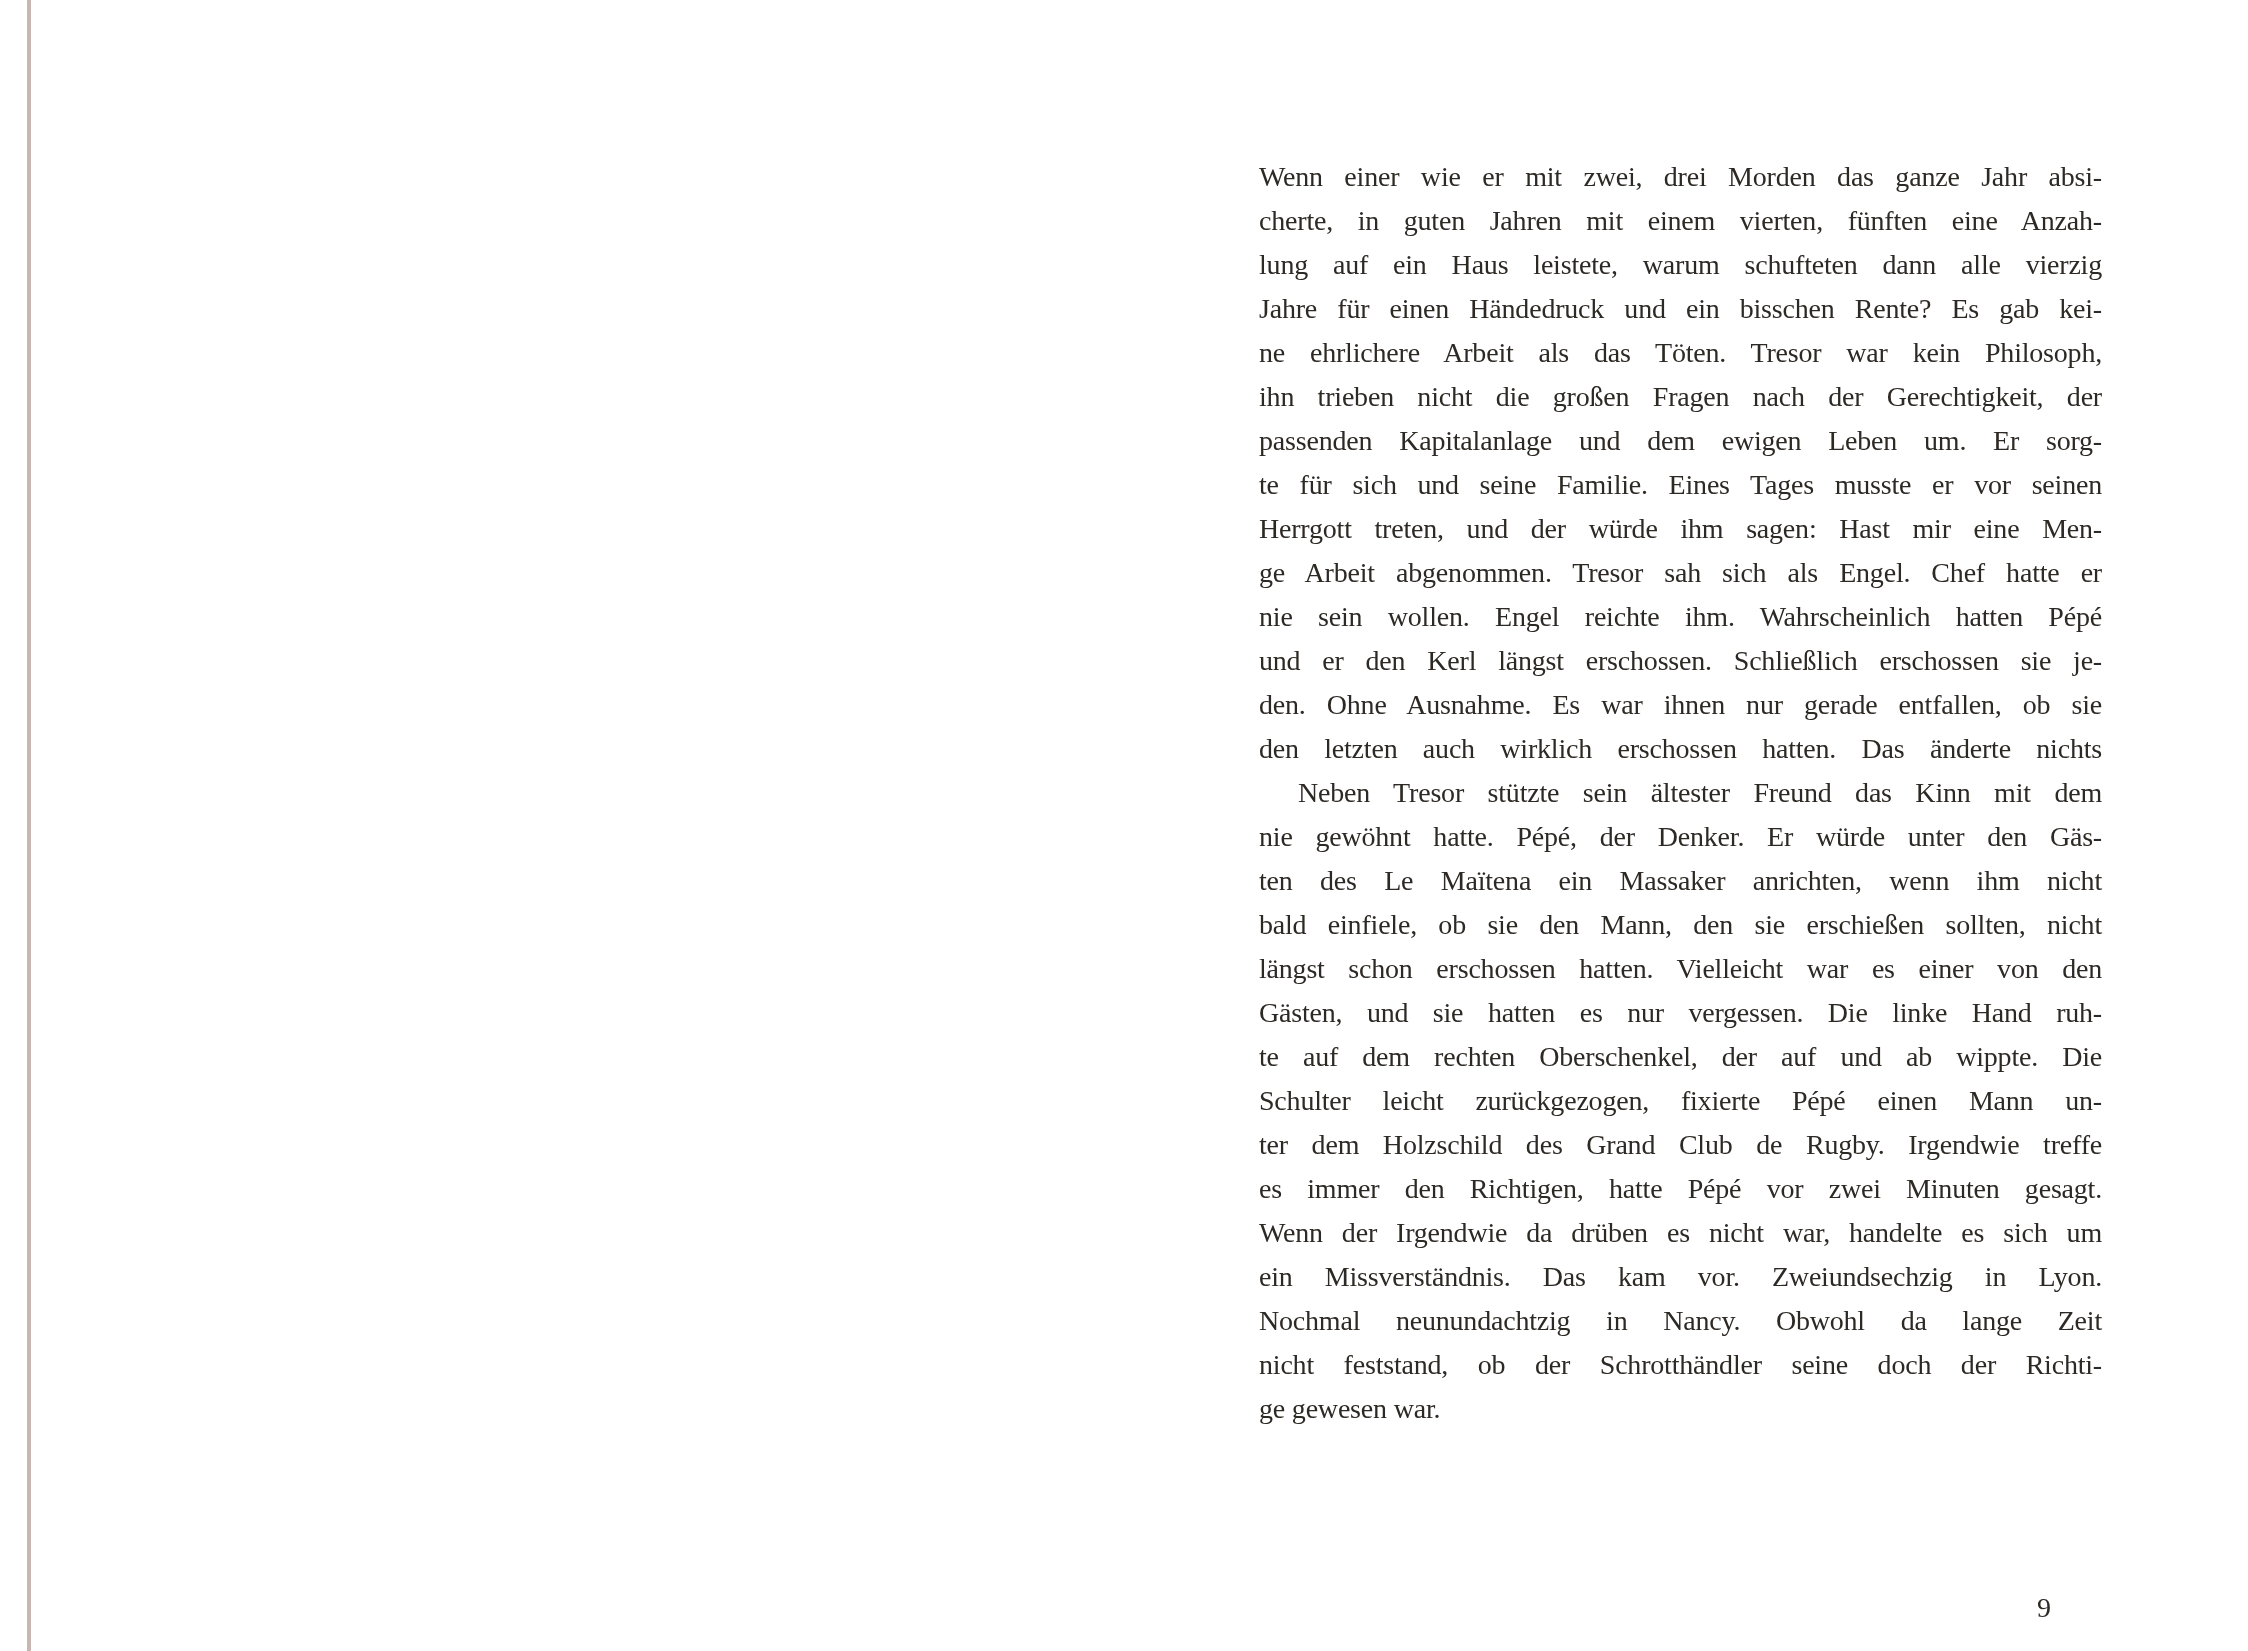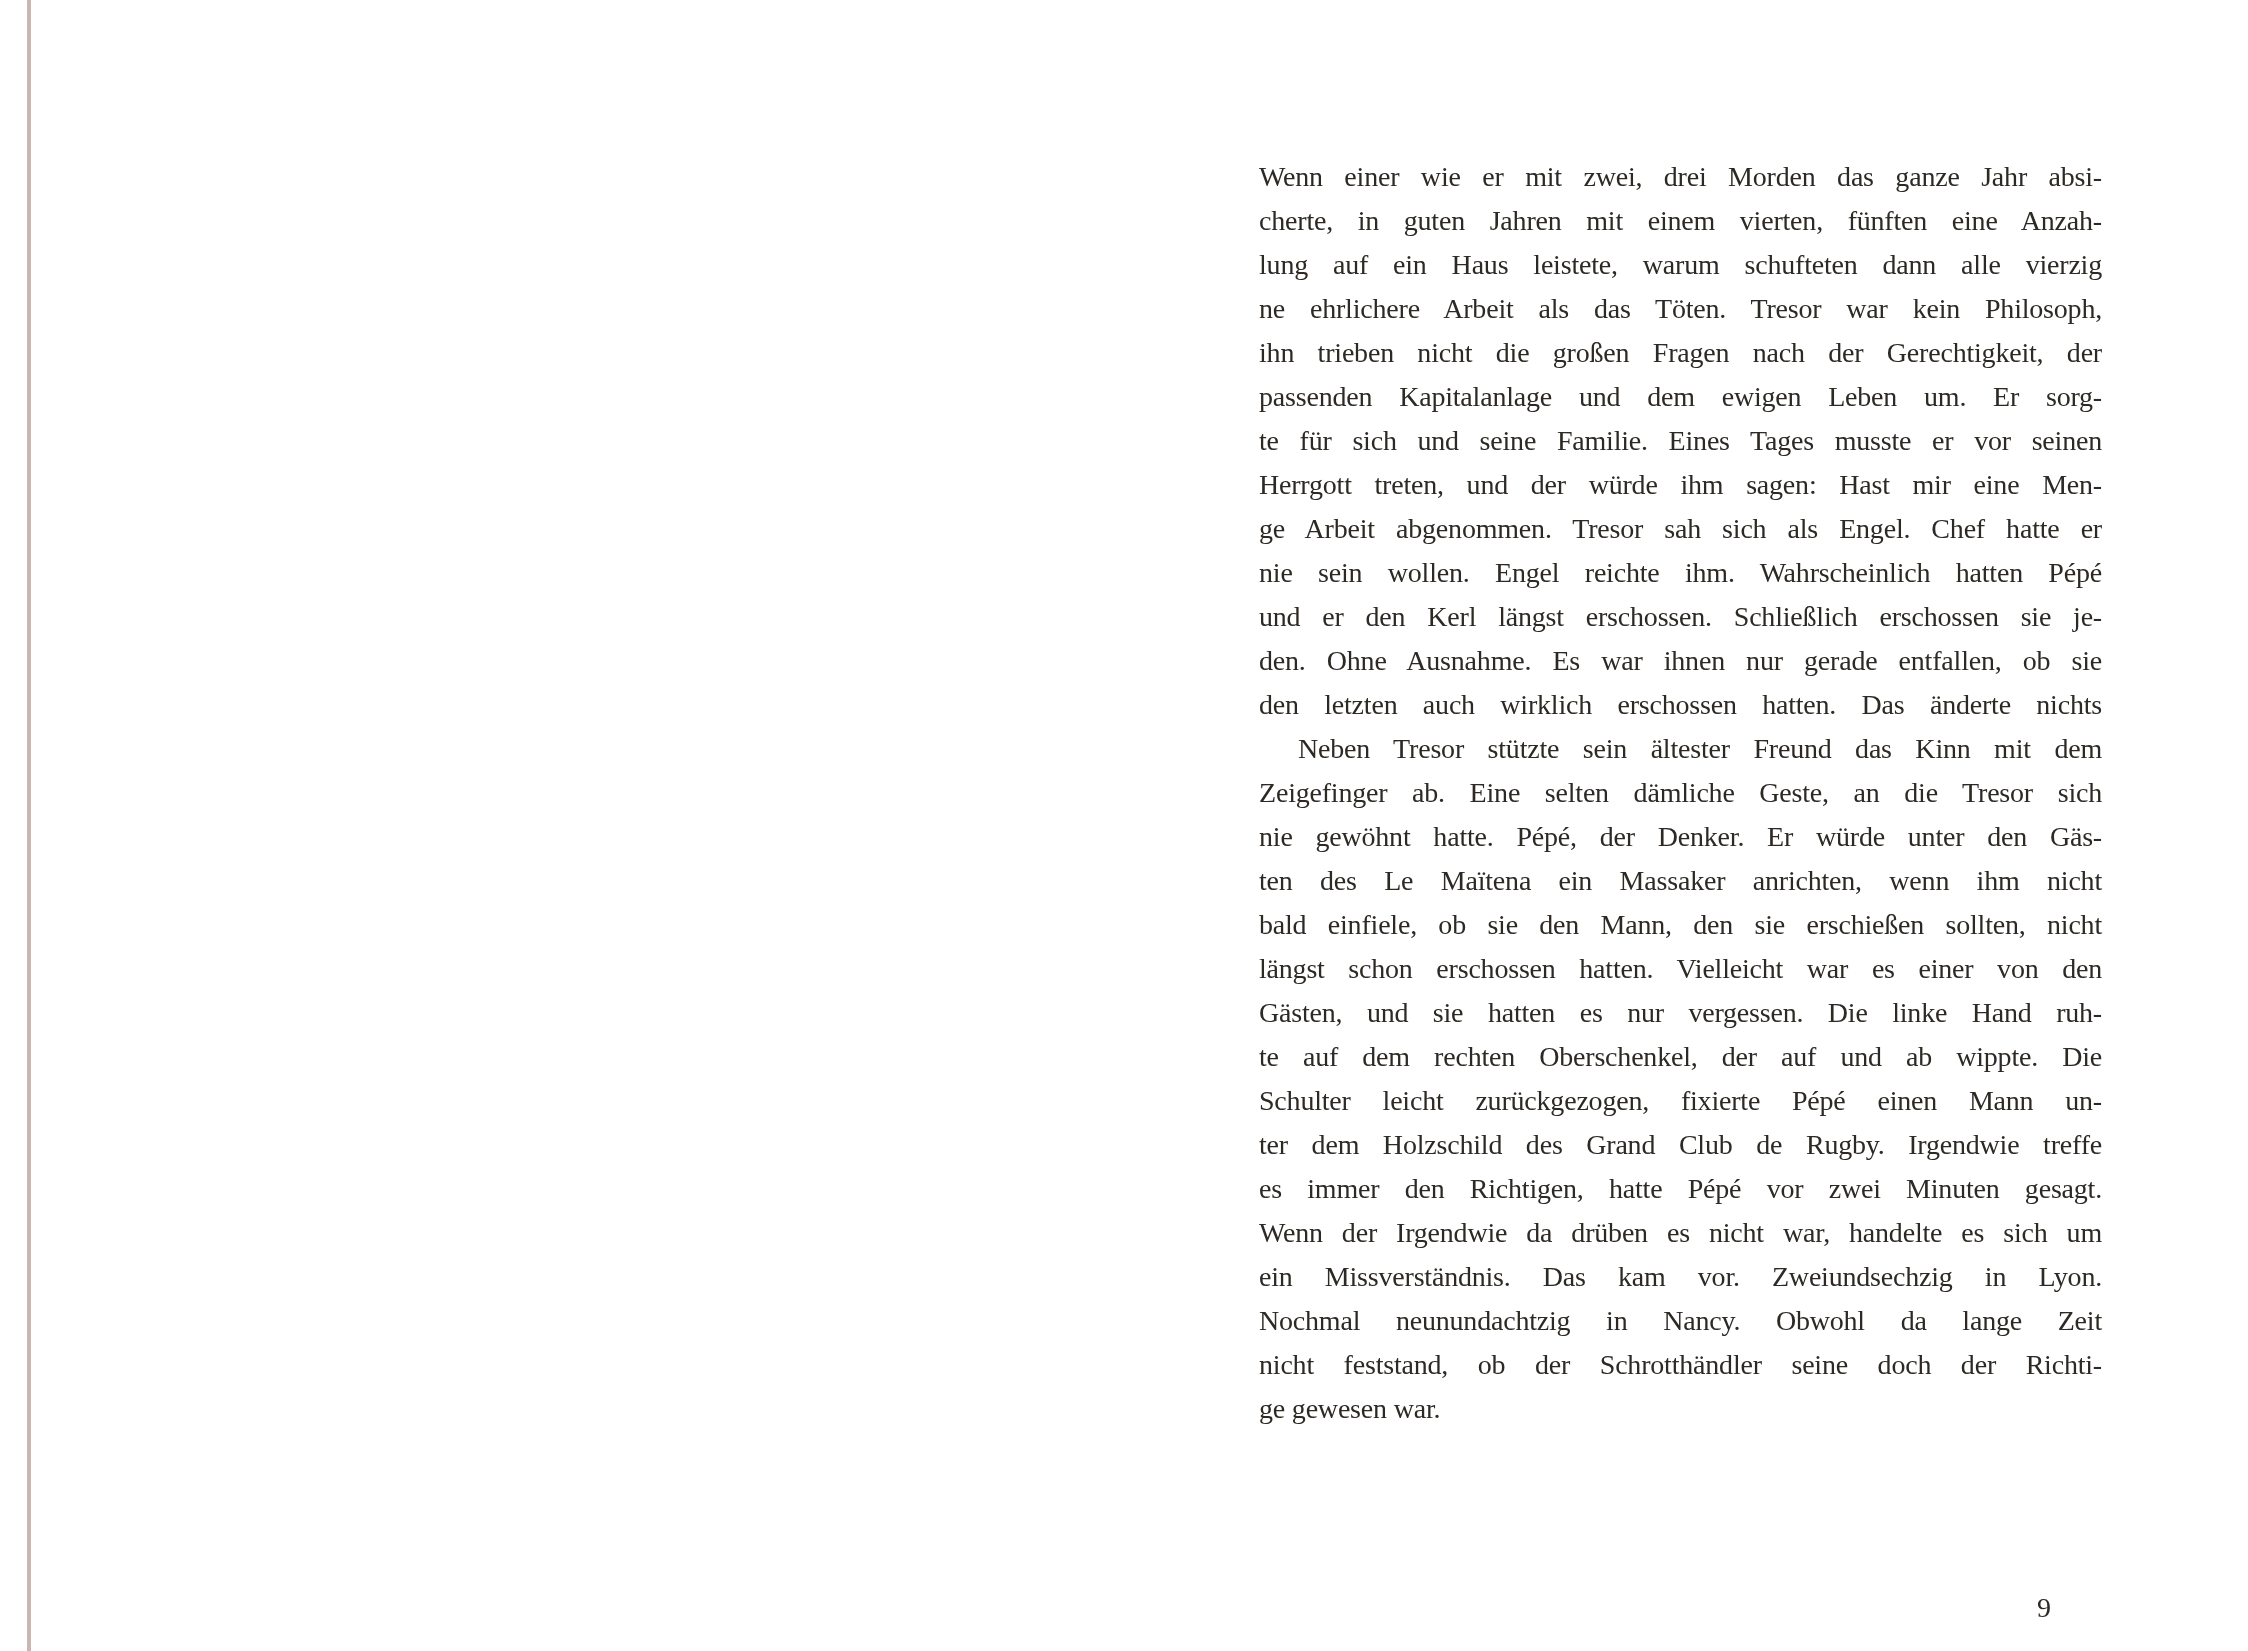--- a/index.html
+++ b/index.html
@@ -52,32 +52,32 @@
 </style>
 </head>
 <body>
 
 <div class="book-edge"></div>
 
 <div class="text-block">
     <div class="line">Wenn einer wie er mit zwei, drei Morden das ganze Jahr absi-</div>
     <div class="line">cherte, in guten Jahren mit einem vierten, fünften eine Anzah-</div>
     <div class="line">lung auf ein Haus leistete, warum schufteten dann alle vierzig</div>
+    <div class="line">Jahre für einen Händedruck und ein bisschen Rente? Es gab kei-</div>
     <div class="line">ne ehrlichere Arbeit als das Töten. Tresor war kein Philosoph,</div>
     <div class="line">ihn trieben nicht die großen Fragen nach der Gerechtigkeit, der</div>
     <div class="line">passenden Kapitalanlage und dem ewigen Leben um. Er sorg-</div>
     <div class="line">te für sich und seine Familie. Eines Tages musste er vor seinen</div>
     <div class="line">Herrgott treten, und der würde ihm sagen: Hast mir eine Men-</div>
     <div class="line">ge Arbeit abgenommen. Tresor sah sich als Engel. Chef hatte er</div>
     <div class="line">nie sein wollen. Engel reichte ihm. Wahrscheinlich hatten Pépé</div>
     <div class="line">und er den Kerl längst erschossen. Schließlich erschossen sie je-</div>
     <div class="line">den. Ohne Ausnahme. Es war ihnen nur gerade entfallen, ob sie</div>
     <div class="line">den letzten auch wirklich erschossen hatten. Das änderte nichts</div>
     <div class="line indent">Neben Tresor stützte sein ältester Freund das Kinn mit dem</div>
-    <div class="line">Zeigefinger ab. Eine selten dämliche Geste, an die Tresor sich</div>
     <div class="line">nie gewöhnt hatte. Pépé, der Denker. Er würde unter den Gäs-</div>
     <div class="line">ten des Le Maïtena ein Massaker anrichten, wenn ihm nicht</div>
     <div class="line">bald einfiele, ob sie den Mann, den sie erschießen sollten, nicht</div>
     <div class="line">längst schon erschossen hatten. Vielleicht war es einer von den</div>
     <div class="line">Gästen, und sie hatten es nur vergessen. Die linke Hand ruh-</div>
     <div class="line">te auf dem rechten Oberschenkel, der auf und ab wippte. Die</div>
     <div class="line">Schulter leicht zurückgezogen, fixierte Pépé einen Mann un-</div>
     <div class="line">ter dem Holzschild des Grand Club de Rugby. Irgendwie treffe</div>
     <div class="line">es immer den Richtigen, hatte Pépé vor zwei Minuten gesagt.</div>
     <div class="line">Wenn der Irgendwie da drüben es nicht war, handelte es sich um</div>

